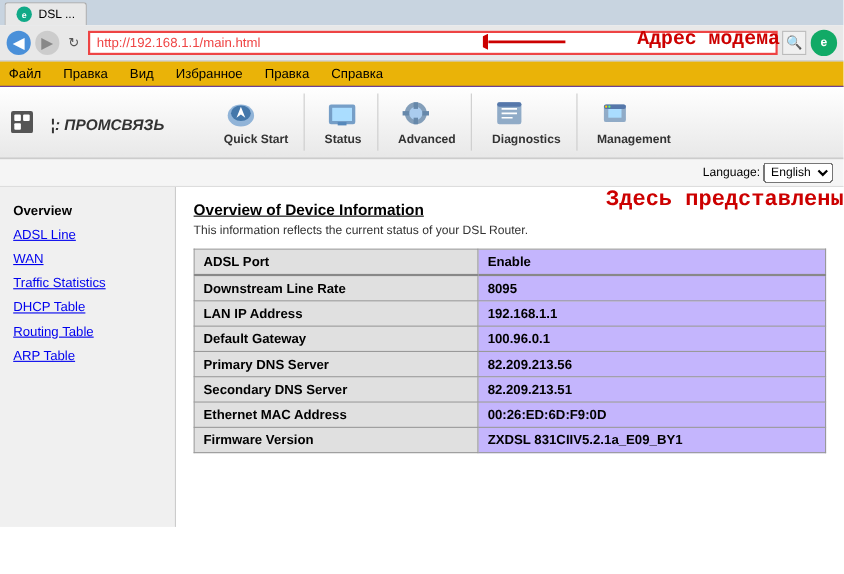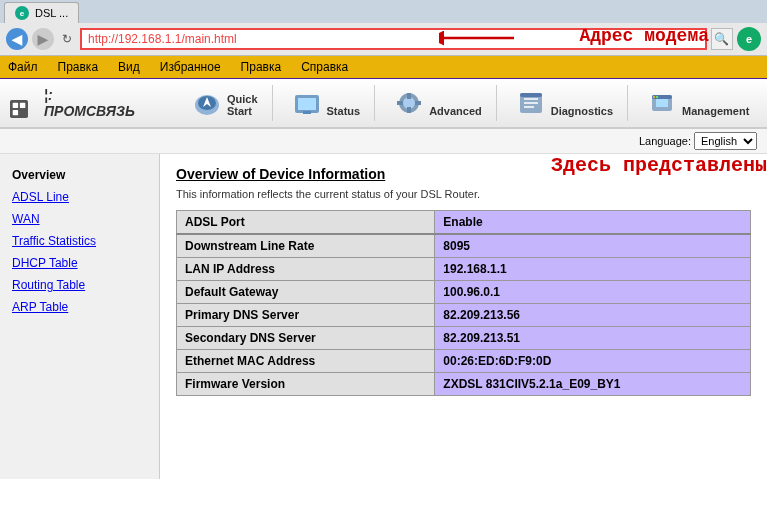--- a/index.html
+++ b/index.html
@@ -21,21 +21,21 @@
     .menu-item { cursor: pointer; padding: 2px 4px; }
 
     
     .router-ui { display: flex; flex-direction: column; height: 400px; }
 
     
     .router-header { background: linear-gradient(to bottom, #fff, #e8e8e8); border-bottom: 2px solid #ccc; padding: 6px 10px; display: flex; align-items: center; gap: 20px; }
     .router-logo { display: flex; align-items: flex-end; gap: 16px; }
     .logo-text { font-size: 14px; font-weight: bold; color: #333; font-style: italic; }
     .nav-items { display: flex; gap: 4px; flex: 1; justify-content: flex-start; margin-left: 20px; }
-    .nav-item { display: flex; flex-direction: row; align-items: flex-end; padding: 4px 14px; cursor: pointer; border-right: 1px solid #ccc; gap: 4px; }
+    .nav-item { display: flex; flex-direction: column; align-items: flex-start; padding: 4px 14px; cursor: pointer; border-right: 1px solid #ccc; gap: 4px; }
     .nav-item:last-child { border-right: none; }
     .nav-icon { width: 32px; height: 28px; display: flex; align-items: center; justify-content: center; }
     .nav-label { font-size: 11px; font-weight: bold; color: #333; }
 
     
     .lang-bar { background: #f5f5f5; border-bottom: 1px solid #ddd; padding: 3px 10px; text-align: right; font-size: 11px; }
     .lang-select { font-size: 11px; padding: 1px 2px; }
 
     
     .content-area { display: flex; flex: 1; }

